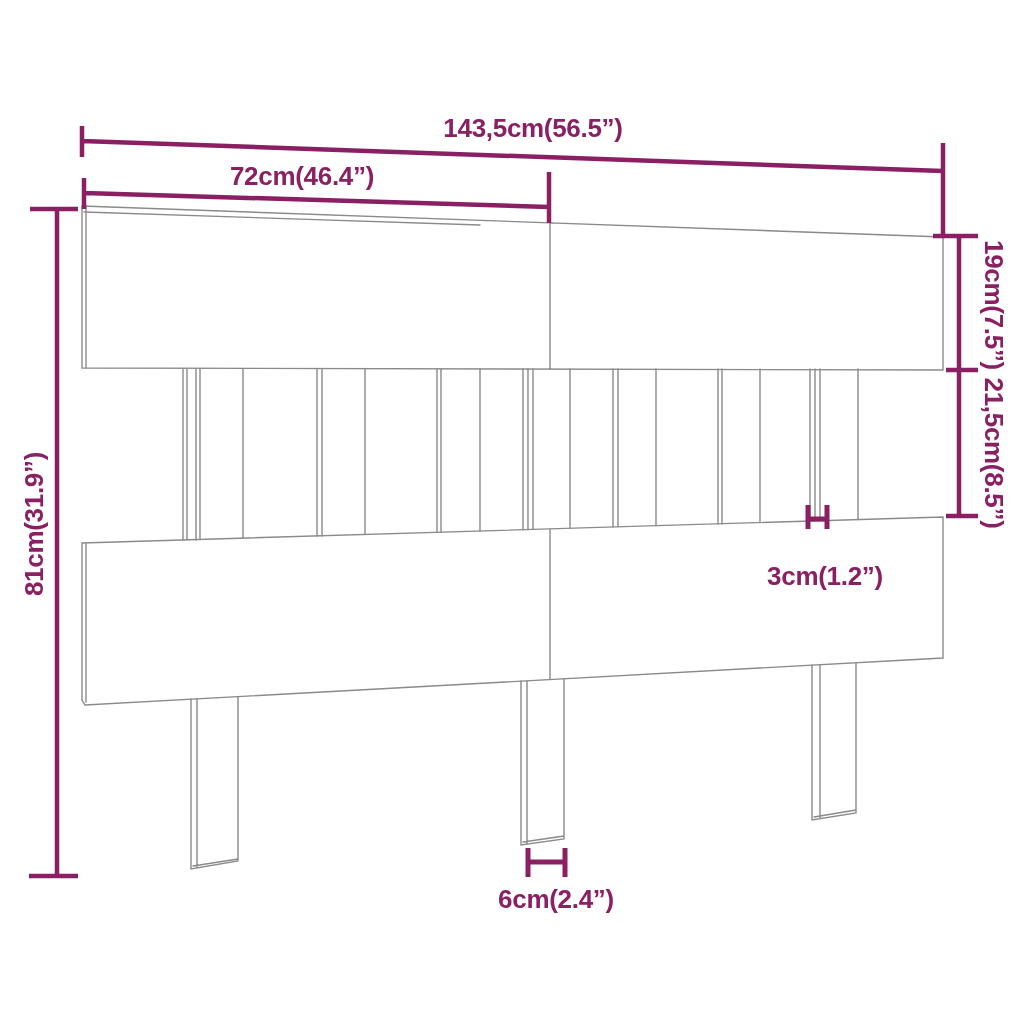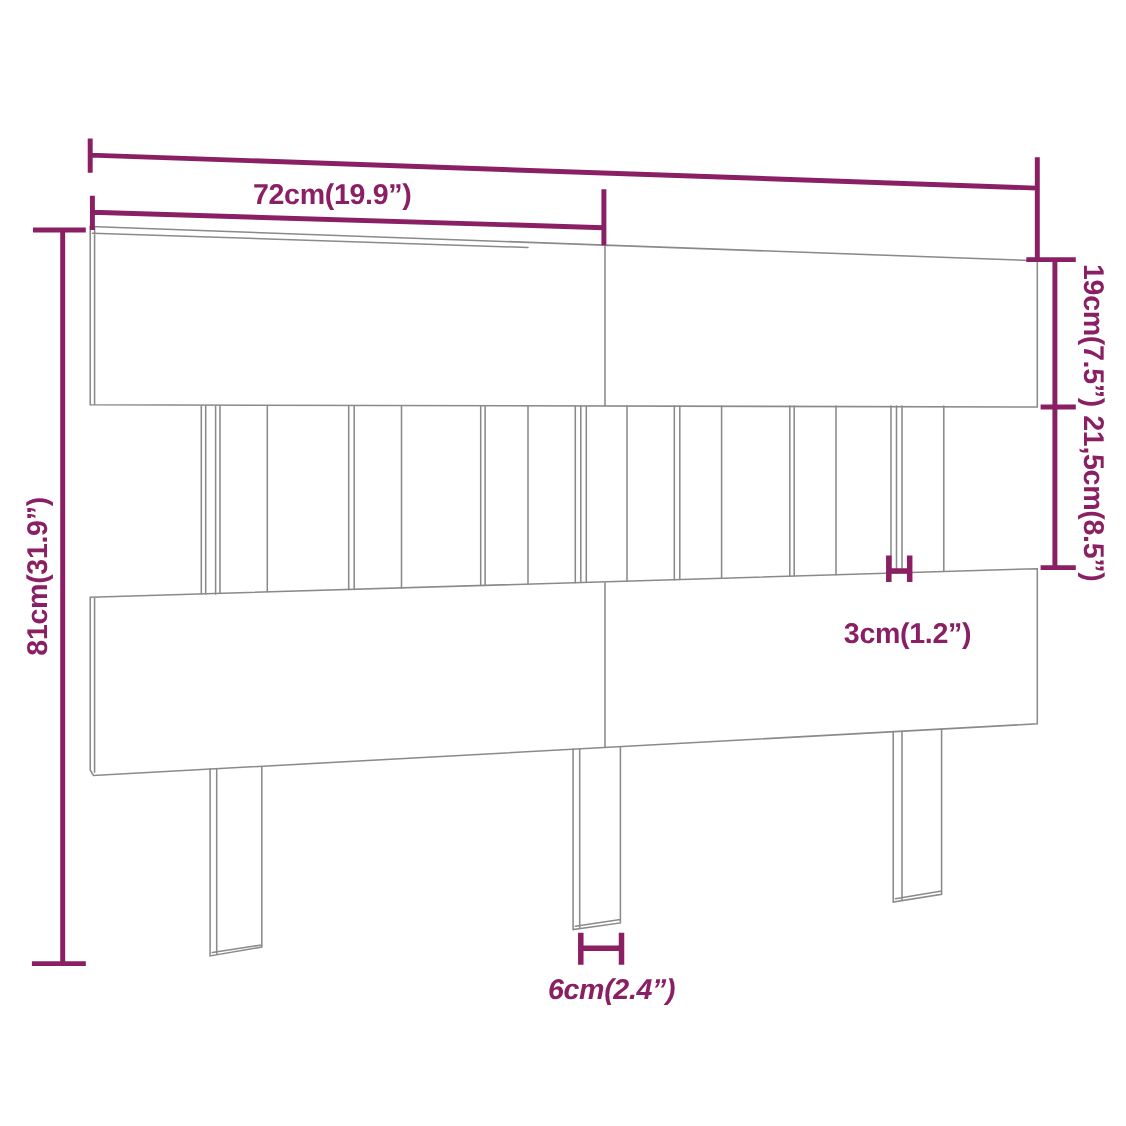--- a/index.html
+++ b/index.html
@@ -92,26 +92,27 @@
       <path d="M959 237 L959 516 M933 236 L978 236 M946 370 L978 370 M946 516 L978 516"></path>
 
       <path d="M57 209 L57 876 M30 209 L78 209 M29 876 L78 876"></path>
 
       <path stroke-width="5" d="M808 505 L808 529 M827 505 L827 529 M808 519 L827 519"></path>
 
       <path stroke-width="5" d="M528 848 L528 877 M565 848 L565 877 M528 862 L565 862"></path>
     </g>
   </svg>
 
+  <div class="dim-label" style="left:533px; top:128px;">143,5cm(56.5”)</div>
 
-  <div class="dim-label" style="left:302px; top:176px;">72cm(19.9”)</div>
+  <div class="dim-label" style="left:302px; top:176px;">72cm(46.4”)</div>
 
   <div class="dim-label rot-cw" style="left:994px; top:305px;">19cm(7.5”)</div>
 
   <div class="dim-label rot-cw" style="left:994px; top:453px;">21,5cm(8.5”)</div>
 
   <div class="dim-label rot-ccw" style="left:34px; top:524px;">81cm(31.9”)</div>
 
   <div class="dim-label" style="left:825px; top:576px;">3cm(1.2”)</div>
 
-  <div class="dim-label" style="left:556px; top:899px;font-style:italic;">6cm(2.4”)</div>
+  <div class="dim-label" style="left:556px; top:899px;">6cm(2.4”)</div>
 
 </div>
 
 </body></html>

